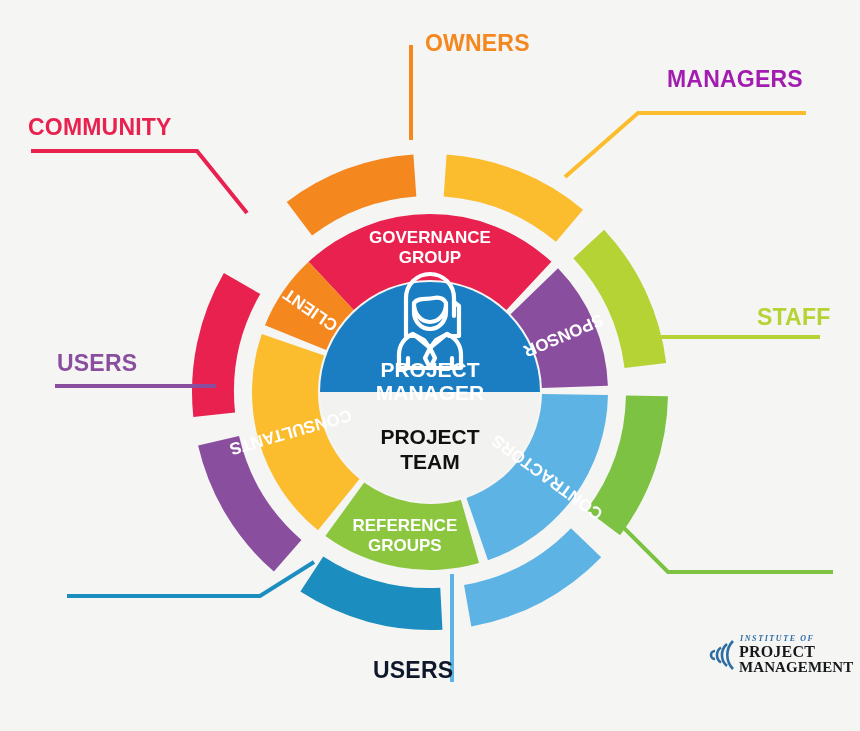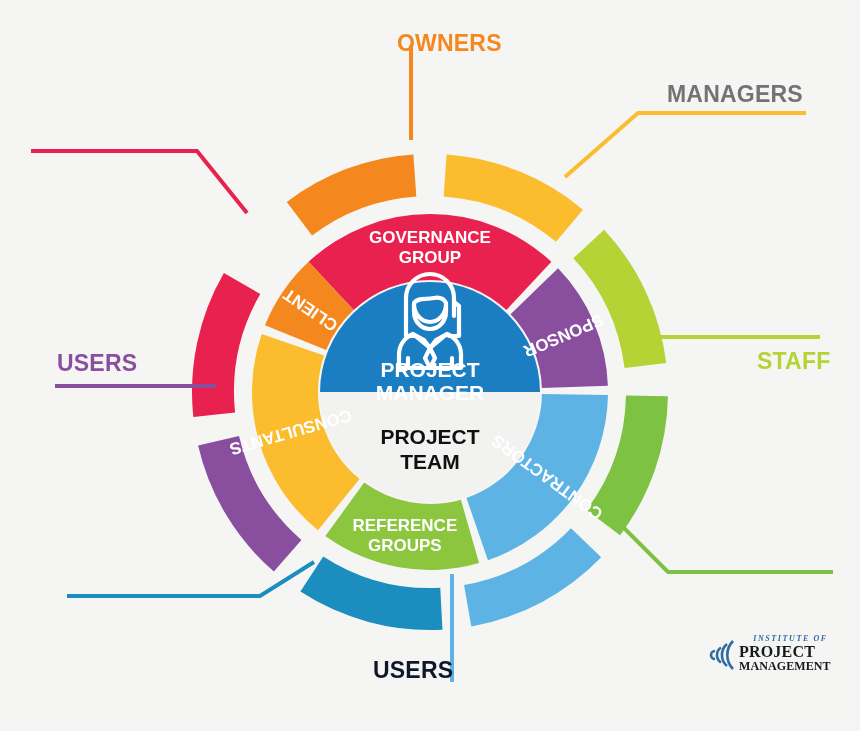--- a/index.html
+++ b/index.html
@@ -31,21 +31,21 @@
     font-style:italic;font-weight:bold;
     font-size:8px;letter-spacing:1.6px;color:#2e6da4;
     margin:0 0 1px 1px;
   }
   #logo .l2,#logo .l3{
     font-family:"Liberation Serif", serif;
     font-weight:bold;color:#16181a;
     line-height:1.0;margin:0;
   }
   #logo .l2{font-size:16px;letter-spacing:.2px;}
-  #logo .l3{font-size:12px;letter-spacing:.1px;}
+  #logo .l3{font-size:15px;letter-spacing:.1px;}
 </style>
 </head>
 <body>
 
 <div id="stage">
 
   <svg id="wheel" viewBox="0 0 860 731">
     <defs>
       <clipPath id="clipTop">
           <rect x="300" y="260" width="260" height="132"></rect>
@@ -114,35 +114,36 @@
         <text x="430" y="263" text-anchor="middle" font-family="Liberation Sans, sans-serif" font-size="17" font-weight="bold" fill="#ffffff">GROUP</text>
         <text x="563.4732037506038" y="335.3439863690553" text-anchor="middle" dominant-baseline="central" font-family="Liberation Sans, sans-serif" font-size="17" font-weight="bold" fill="#ffffff" transform="rotate(157 563.4732037506038 335.3439863690553)">SPONSOR</text>
         <text x="547.3074641843674" y="477.2288615824086" text-anchor="middle" dominant-baseline="central" font-family="Liberation Sans, sans-serif" font-size="17" font-weight="bold" fill="#ffffff" transform="rotate(216 547.3074641843674 477.2288615824086)">CONTRACTORS</text>
         <text x="404.8210142382951" y="530.7971241867701" text-anchor="middle" font-family="Liberation Sans, sans-serif" font-size="17" font-weight="bold" fill="#ffffff">REFERENCE</text>
         <text x="404.8210142382951" y="550.7971241867701" text-anchor="middle" font-family="Liberation Sans, sans-serif" font-size="17" font-weight="bold" fill="#ffffff">GROUPS</text>
         <text x="290.6170540889438" y="431.967416593465" text-anchor="middle" dominant-baseline="central" font-family="Liberation Sans, sans-serif" font-size="17" font-weight="bold" fill="#ffffff" transform="rotate(164 290.6170540889438 431.967416593465)">CONSULTANTS</text>
         <text x="310.5017026498077" y="309.87109564589923" text-anchor="middle" dominant-baseline="central" font-family="Liberation Sans, sans-serif" font-size="17" font-weight="bold" fill="#ffffff" transform="rotate(214.5 310.5017026498077 309.87109564589923)">CLIENT</text>
       </g>
   </svg>
 
-  <div class="olabel" id="lab-owners" style="left: 397px; top: 32px; color: rgb(245, 135, 31);">OWNERS</div>
-  <div class="olabel" id="lab-managers" style="left: 667px; top: 83px; color: #737373;">MANAGERS</div>
-  <div class="olabel" id="lab-staff" style="left: 757px; top: 306px; color: rgb(181, 211, 53); margin-top: 44px;">STAFF</div>
+  <div class="olabel" id="lab-community" style="left: 28px; top: 116px; color: rgb(232, 33, 79);">COMMUNITY</div>
+  <div class="olabel" id="lab-owners" style="left: 425px; top: 32px; color: rgb(245, 135, 31);">OWNERS</div>
+  <div class="olabel" id="lab-managers" style="left: 667px; top: 68px; color: #a21caf;">MANAGERS</div>
+  <div class="olabel" id="lab-staff" style="left: 757px; top: 306px; color: rgb(181, 211, 53);">STAFF</div>
   <div class="olabel" id="lab-users" style="left: 373px; top: 659px; color: #0f172a;">USERS</div>
   <div class="olabel" id="lab-media" style="left: 57px; top: 352px; color: rgb(138, 78, 158);">USERS</div>
 
   <div id="logo">
     <svg class="mark" viewBox="0 0 30 34">
       <g fill="none" stroke="#2e6da4" stroke-width="2.6">
         <path d="M 27 3 A 20 20 0 0 0 27 31"></path>
         <path d="M 21 6 A 14.5 14.5 0 0 0 21 28"></path>
         <path d="M 15 9.5 A 9 9 0 0 0 15 24.5"></path>
         <path d="M 9 13 A 4 4 0 0 0 9 21"></path>
       </g>
     </svg>
     <div class="txt">
-      <div class="l1" style="color: rgb(46, 109, 164); text-align: center;">INSTITUTE OF</div>
+      <div class="l1" style="color: rgb(46, 109, 164);">INSTITUTE OF</div>
       <div class="l2" style="color: rgb(22, 24, 26);">PROJECT</div>
       <div class="l3" style="color: rgb(22, 24, 26);">MANAGEMENT</div>
     </div>
   </div>
 
 </div>
 
 </body></html>

